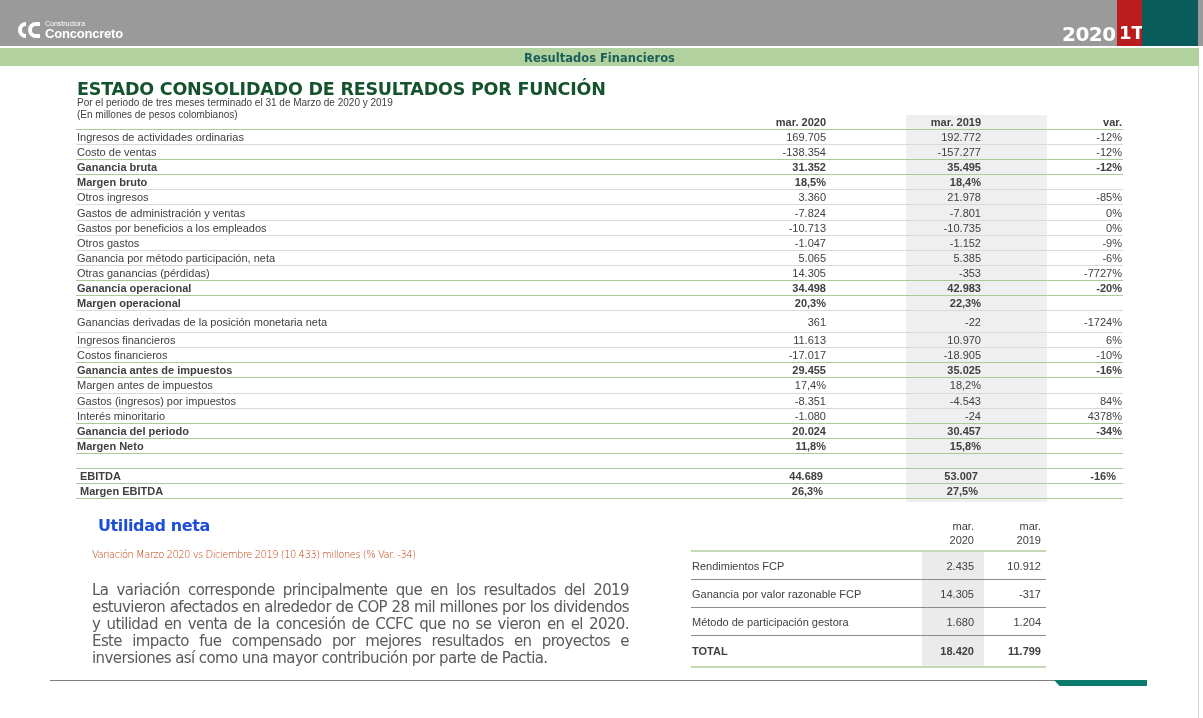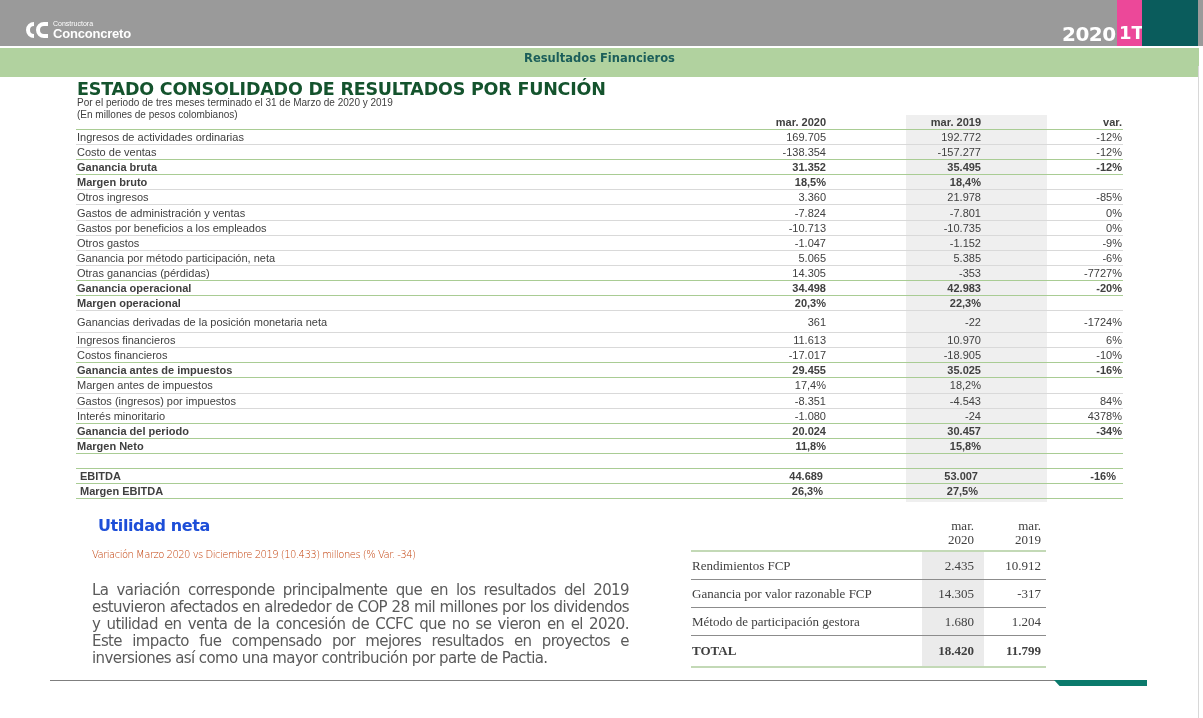--- a/index.html
+++ b/index.html
@@ -1,32 +1,32 @@
 <!DOCTYPE html>
 <html><head>
 <meta charset="utf-8">
 <style>
   * { box-sizing: border-box; margin: 0; padding: 0; }
   html, body { width: 1203px; height: 718px; overflow: hidden; background: #ffffff; }
   body { position: relative; font-family: "Liberation Sans", sans-serif; color: #404040; }
 
   
   .topbar { position: absolute; left: 0; top: 0; width: 1203px; height: 46px; background: #9a9a9a; }
-  .logo { position: absolute; left: 24px; top: 20px; display: flex; align-items: flex-start; }
+  .logo { position: absolute; left: 16px; top: 20px; display: flex; align-items: flex-start; }
   .logo-mark { width: 26px; height: 20px; position: relative; }
   .logo-mark svg { display: block; }
   .logo-text { margin-left: 3px; color: #fff; line-height: 1; }
   .logo-small { font-size: 7px; display: block; }
   .logo-big { font-size: 13px; font-weight: bold; display: block; letter-spacing: -0.2px; }
   .year { position: absolute; left: 1062px; top: 22px; color: #fff; font-weight: bold; font-size: 20px; font-family: "DejaVu Sans", sans-serif; letter-spacing: -0.5px; }
-  .tabq { position: absolute; left: 1117px; top: 0; width: 25px; height: 46px; background: #ec4899; }
+  .tabq { position: absolute; left: 1117px; top: 0; width: 25px; height: 46px; background: #b91c1c; }
   .tabq span { position: absolute; left: 2px; top: 22px; color: #fff; font-weight: bold; font-size: 18px; font-family: "DejaVu Sans", sans-serif; }
   .tabdark { position: absolute; left: 1142px; top: 0; width: 56px; height: 46px; background: #0a5c5c; }
   .whiteline { position: absolute; left: 0; top: 46px; width: 1203px; height: 2px; background: #fff; }
-  .greenbar { position: absolute; left: 0; top: 48px; width: 1199px; height: 29px; background: #b1d29f; text-align: center; }
+  .greenbar { position: absolute; left: 0; top: 48px; width: 1199px; height: 18px; background: #b1d29f; text-align: center; }
   .greenbar span { color: #1b5e5a; font-weight: bold; font-size: 11.5px; line-height: 18px; font-family: "DejaVu Sans", sans-serif; }
   .rightedge { position: absolute; left: 1198px; top: 66px; width: 1px; height: 652px; background: #d8d8d8; }
 
   
   .title { position: absolute; left: 77px; top: 79px; font-size: 17.5px; font-weight: bold; color: #14532d; letter-spacing: -0.2px; font-family: "DejaVu Sans", sans-serif; }
   .subtitle { position: absolute; left: 77px; top: 97px; font-size: 10px; color: #404040; }
   .subtitle2 { position: absolute; left: 77px; top: 109px; font-size: 10px; color: #404040; }
   .varbg { position: absolute; left: 906px; top: 115px; width: 141px; height: 387px; background: #efefef; }
   .row { position: relative; display: flex; height: 15.1px; align-items: center; font-size: 11px; border-bottom: 1px solid #d9d9d9; }
   .row.hdr { border-bottom: 1px solid #a9cc94; height: 15px; font-weight: bold; }
@@ -42,21 +42,21 @@
   .ebitda .c-a { width: 127px; }
   .ebitda .c-b { width: 155px; }
   .ebitda .c-c { padding-right: 4px; }
 
   
   .un-title { position: absolute; left: 98px; top: 516px; font-size: 16px; font-weight: bold; color: #1d4ed8; font-family: "DejaVu Sans", sans-serif; letter-spacing: -0.4px; }
   .un-var { position: absolute; left: 92px; top: 549px; font-size: 10px; color: #c2410c; font-family: "DejaVu Sans", sans-serif; font-weight: 300; letter-spacing: -0.5px; }
   .un-body { position: absolute; left: 92px; top: 582px; width: 537px; font-size: 15px; line-height: 17px; color: #5a5a5a; text-align: justify; font-family: "DejaVu Sans", sans-serif; letter-spacing: -0.6px; }
 
   
-  .st { position: absolute; left: 691px; top: 518px; width: 355px; font-size: 13px; color: #404040; font-family: Liberation Serif, serif; }
+  .st { position: absolute; left: 691px; top: 518px; width: 355px; font-size: 11px; color: #404040; }
   .st-bgcol { position: absolute; left: 922px; top: 552px; width: 62px; height: 116px; background: #ebebeb; }
   .st-hdr { display: flex; height: 34px; align-items: flex-end; border-bottom: 2px solid #c3d9b6; padding-bottom: 3px; }
   .st-hdr .sc-a, .st-hdr .sc-b { line-height: 14px; }
   .st-row { display: flex; height: 28px; align-items: center; border-bottom: 1.5px solid #8c8c8c; }
   .st-row.last { border-bottom: 2px solid #c3d9b6; height: 32px; font-weight: bold; }
   .sc-label { width: 231px; padding-left: 1px; }
   .sc-a { width: 52px; text-align: right; }
   .sc-b { width: 67px; text-align: right; }
 
   

